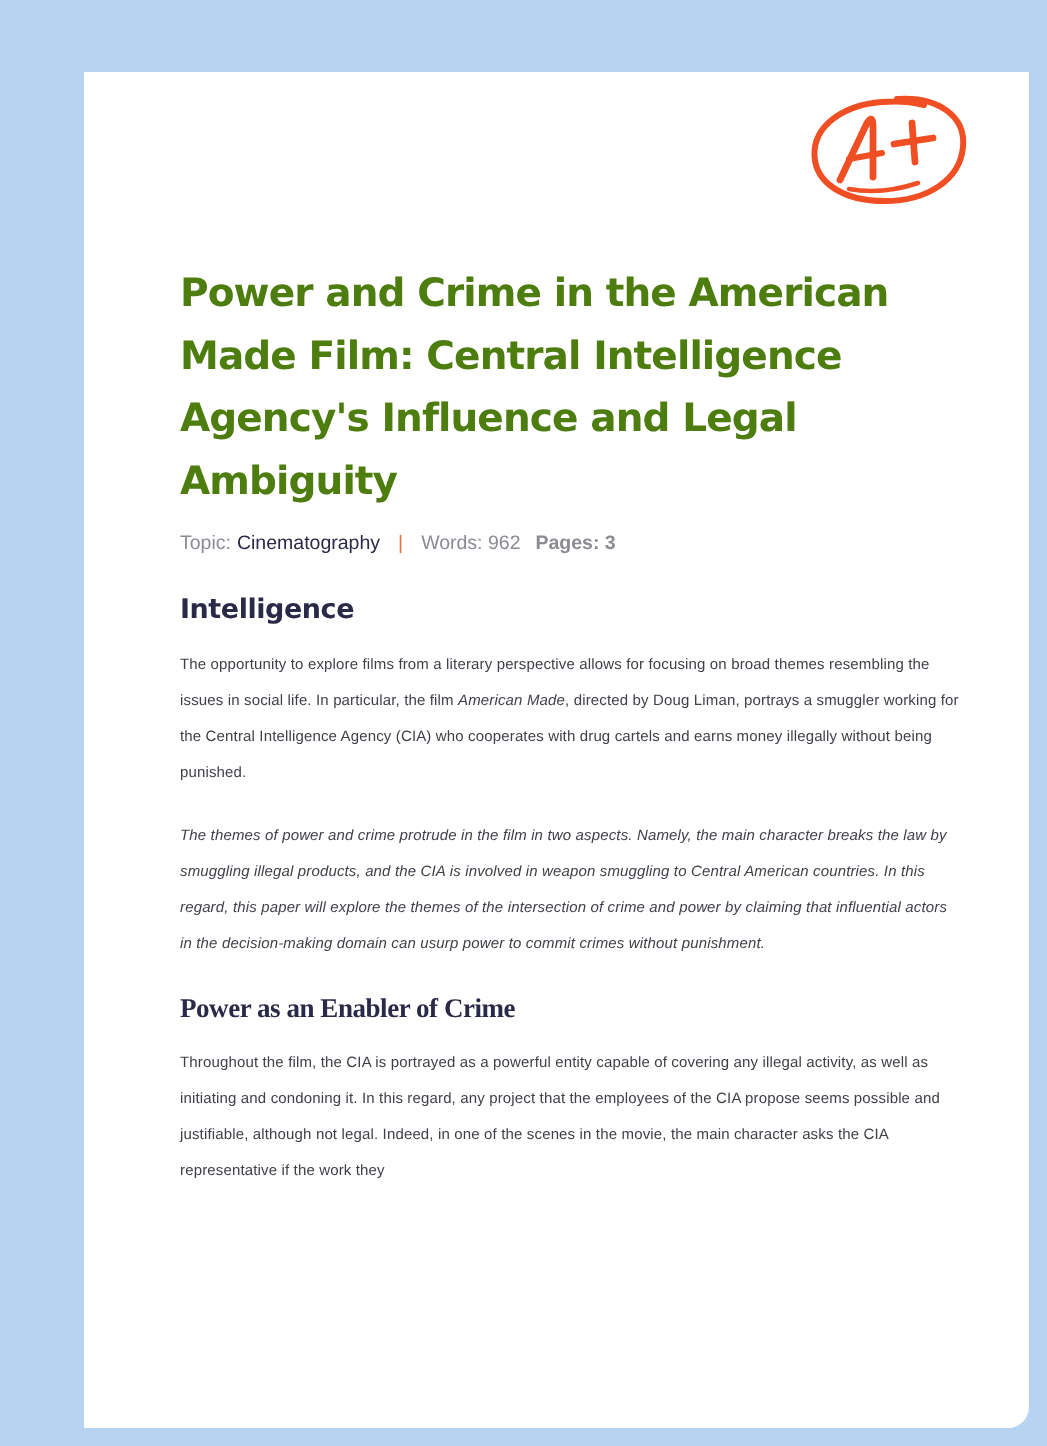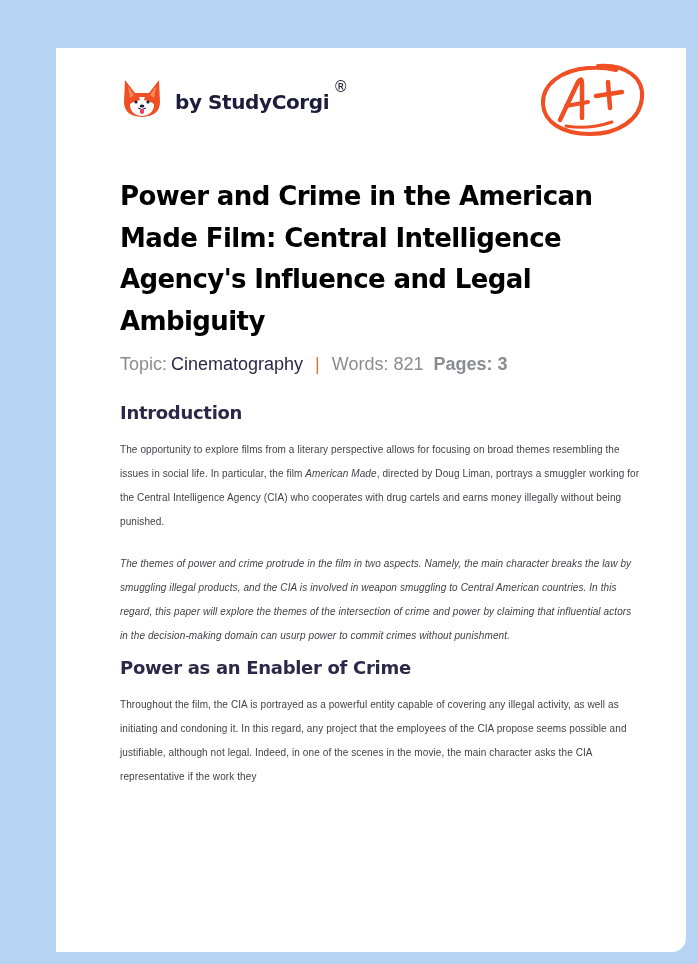--- a/index.html
+++ b/index.html
@@ -33,90 +33,74 @@
     font-size: 15px; color: #1d1d3b;
     position: relative; top: -11px; margin-left: 4px;
   }
   .grade { position: absolute; left: 482px; top: 10px; width: 110px; height: 82px; }
 
   .content { position: absolute; left: 64px; top: 128px; width: 520px; }
   h1 {
     margin: 0;
     font-family: "DejaVu Sans", sans-serif;
     font-weight: bold; font-size: 26px; line-height: 41.5px;
-    color: #000000; letter-spacing: -0.6px;
+    color: #4d7c0f; letter-spacing: -0.6px;
   }
   .meta {
     margin-top: 12px;
     font-family: "Liberation Sans", sans-serif;
-    font-size: 18px; color: #8b8b93;
+    font-size: 13px; color: #8b8b93;
     display: flex; align-items: center;
   }
   .meta .topic-value { color: #2a2a48; margin-left: 4px; text-align: right; }
   .meta .sep { color: #e2703a; margin: 0 12px; }
   .meta .pages { margin-left: 10px; font-weight: bold; }
   h2 {
     margin: 26px 0 0 0;
     font-family: "DejaVu Sans", sans-serif;
     font-weight: bold; font-size: 18px; line-height: 24px;
     color: #2a2a48; letter-spacing: -0.3px;
   }
   p {
     margin: 13px 0 0 0;
     font-family: "Liberation Sans", sans-serif;
     font-size: 10px; line-height: 24px; color: #3f3f48;
     letter-spacing: 0.1px;
   }
   p + p { margin-top: 18px; font-style: italic; }
-  h2.second { margin-top: 8px; }
+  h2.second { margin-top: 18px; font-family: Liberation Serif, serif; }
   em { font-style: italic; }
 </style>
 </head>
 <body>
 
 <div class="card">
   <div class="header">
-    <div class="logo">
-      <svg class="logo-icon" viewBox="0 0 40 44">
-        <path d="M3 4 L13 17 L27 17 L37 4 L38 26 Q38 40 20 41 Q2 40 2 26 Z" fill="#f04e23"></path>
-        <path d="M6 10 L12 19 L8 22 Z" fill="#ff8a5c"></path>
-        <path d="M34 10 L28 19 L32 22 Z" fill="#ff8a5c"></path>
-        <path d="M8 28 Q20 20 32 28 Q32 39 20 40 Q8 39 8 28 Z" fill="#ffffff"></path>
-        <path d="M17 21 L20 29 L23 21 Z" fill="#ffffff"></path>
-        <circle cx="14" cy="26" r="1.6" fill="#1d1d3b"></circle>
-        <circle cx="26" cy="26" r="1.6" fill="#1d1d3b"></circle>
-        <ellipse cx="20" cy="30" rx="2.4" ry="1.6" fill="#1d1d3b"></ellipse>
-        <path d="M16 32 Q20 35 24 32" stroke="#1d1d3b" stroke-width="1" fill="none"></path>
-        <path d="M18 33 L22 33 L22 37 Q20 39 18 37 Z" fill="#e8476a"></path>
-      </svg>
-      <span class="logo-text">by StudyCorgi</span>
-      <span class="logo-reg">®</span>
-    </div>
 
     <svg class="grade" viewBox="0 0 110 82">
       <path d="M60 8 C88 6 106 20 104 40 C102 62 80 76 52 76 C24 76 6 64 5 46 C4 26 24 12 50 10 C62 9 70 10 78 12" stroke="#f04e23" stroke-width="4" fill="none" stroke-linecap="round"></path>
       <path d="M22 62 L40 24 Q44 18 44 26 L44 60" stroke="#f04e23" stroke-width="4.5" fill="none" stroke-linecap="round" stroke-linejoin="round"></path>
       <path d="M28 48 L50 44" stroke="#f04e23" stroke-width="4" fill="none" stroke-linecap="round"></path>
       <path d="M58 38 L84 34" stroke="#f04e23" stroke-width="4.5" fill="none" stroke-linecap="round"></path>
       <path d="M70 24 L72 50" stroke="#f04e23" stroke-width="4.5" fill="none" stroke-linecap="round"></path>
       <path d="M28 68 Q50 72 74 64" stroke="#f04e23" stroke-width="3" fill="none" stroke-linecap="round"></path>
     </svg>
   </div>
 
   <div class="content">
     <h1>Power and Crime in the American Made Film: Central Intelligence Agency's Influence and Legal Ambiguity</h1>
 
     <div class="meta">
       <span>Topic:</span>
       <span class="topic-value">Cinematography</span>
       <span class="sep">|</span>
-      <span>Words: 821</span>
+      <span>Words: 962</span>
       <span class="pages">Pages: 3</span>
     </div>
 
-    <h2>Introduction</h2>
+    <h2>Intelligence</h2>
     <p><span>The opportunity to explore films from a literary perspective allows for focusing on broad themes resembling the issues in social life. In particular, the film </span><em>American Made</em><span>, directed by Doug Liman, portrays a smuggler working for the Central Intelligence Agency (CIA) who cooperates with drug cartels and earns money illegally without being punished.</span></p>
     <p>The themes of power and crime protrude in the film in two aspects. Namely, the main character breaks the law by smuggling illegal products, and the CIA is involved in weapon smuggling to Central American countries. In this regard, this paper will explore the themes of the intersection of crime and power by claiming that influential actors in the decision-making domain can usurp power to commit crimes without punishment.</p>
 
     <h2 class="second">Power as an Enabler of Crime</h2>
     <p>Throughout the film, the CIA is portrayed as a powerful entity capable of covering any illegal activity, as well as initiating and condoning it. In this regard, any project that the employees of the CIA propose seems possible and justifiable, although not legal. Indeed, in one of the scenes in the movie, the main character asks the CIA representative if the work they</p>
   </div>
 </div>
 
 </body></html>

